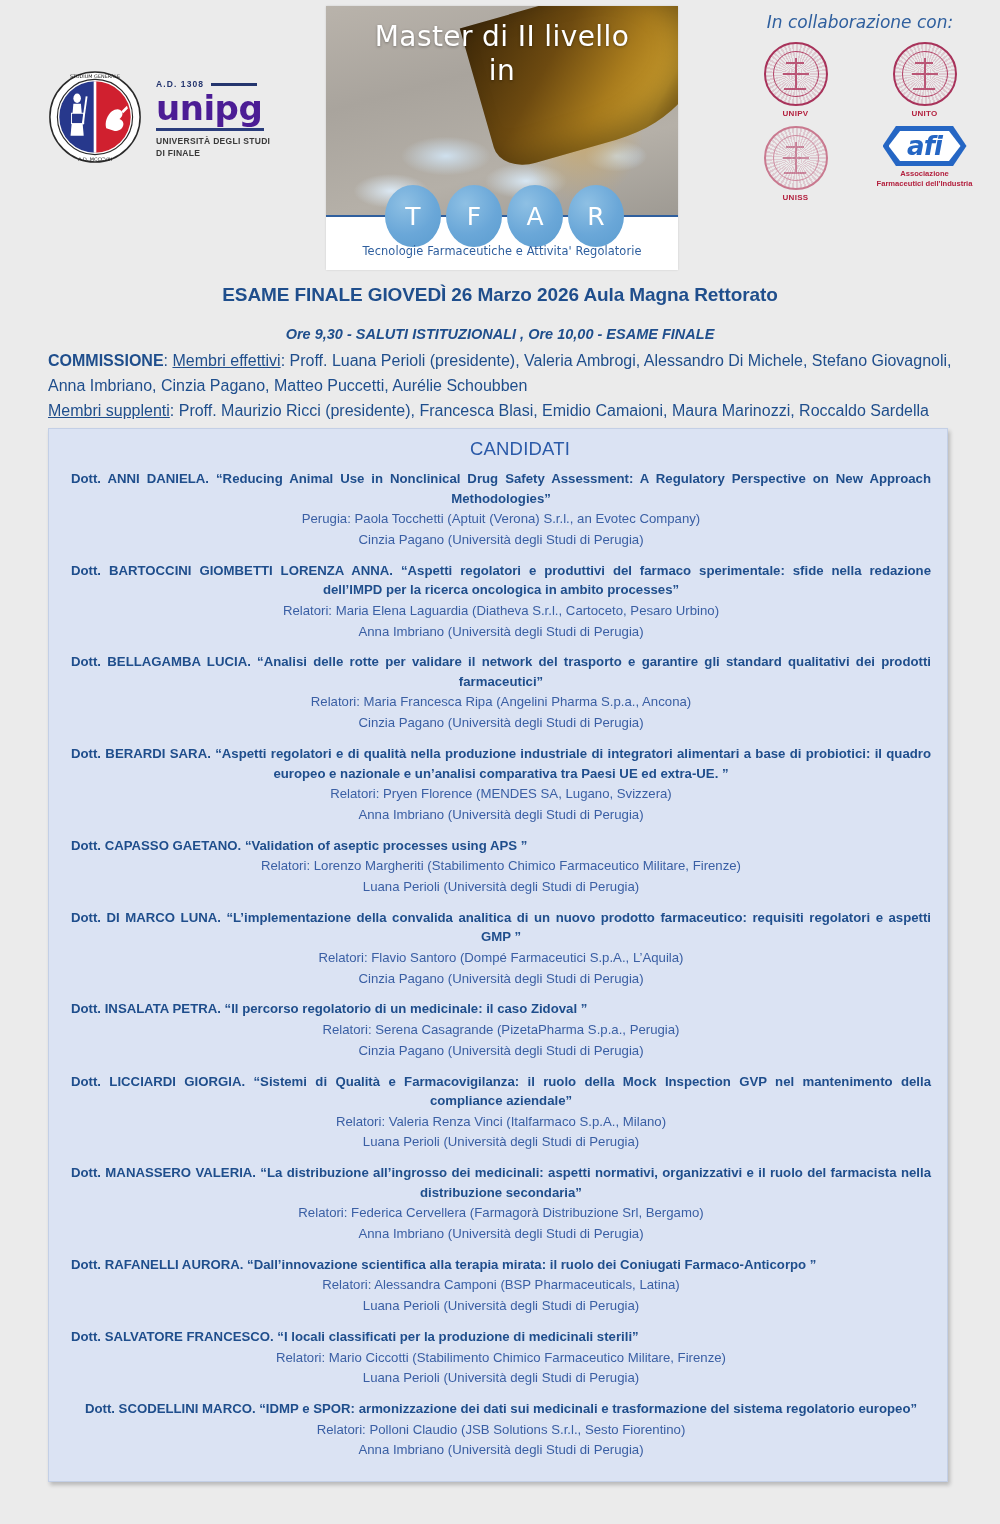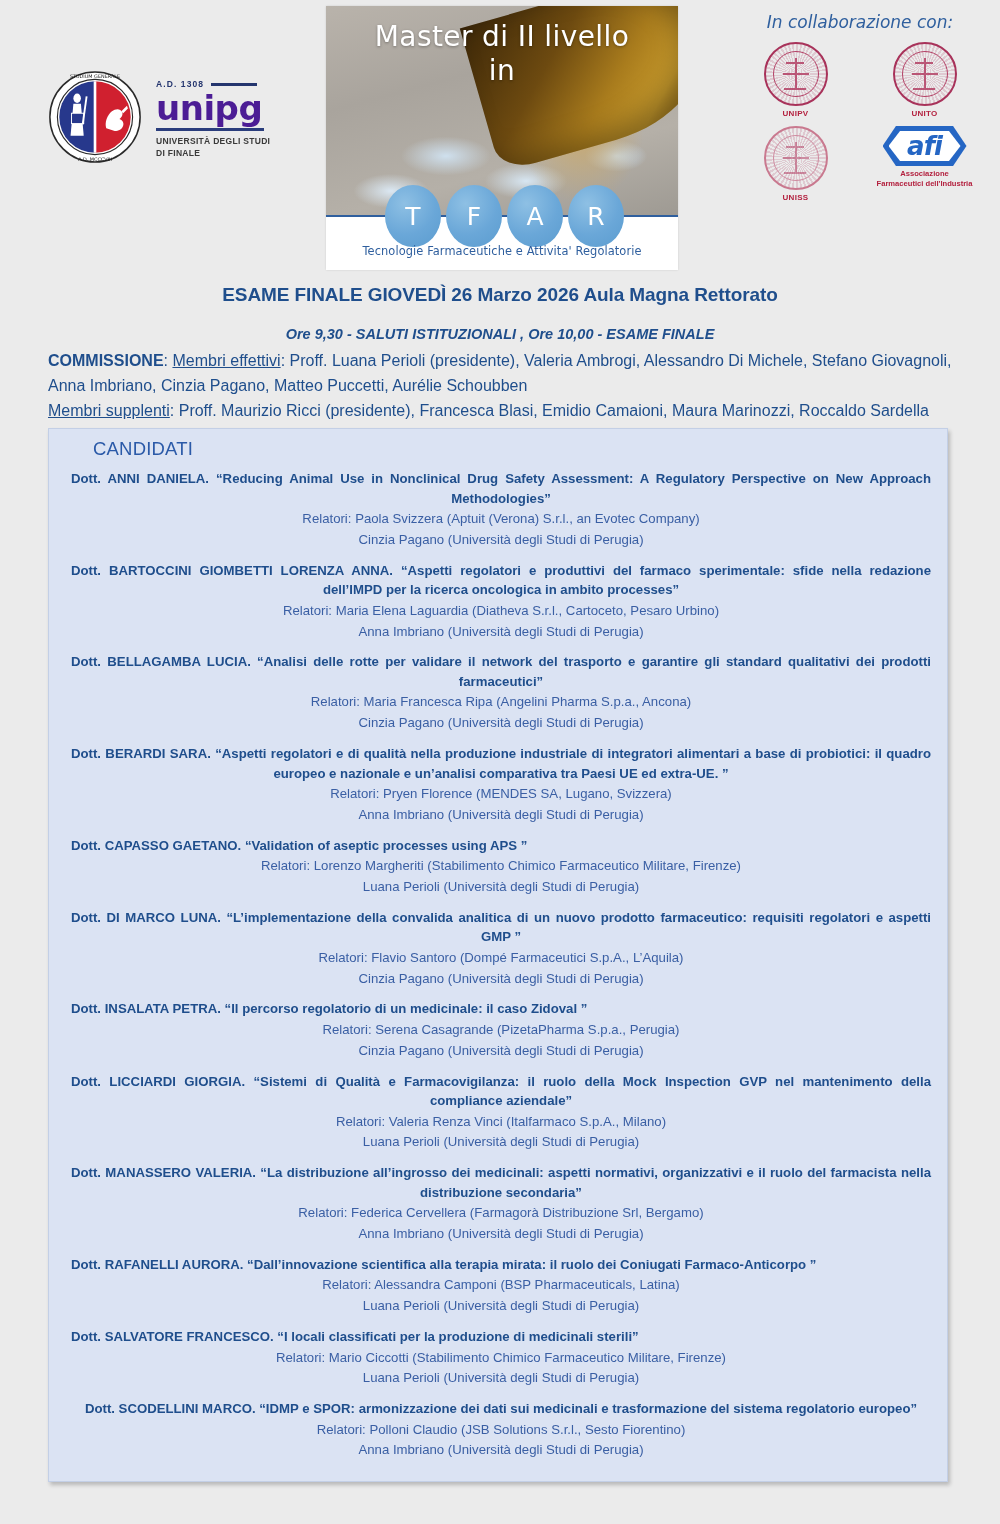--- a/index.html
+++ b/index.html
@@ -308,20 +308,21 @@
     top: 428px;
     width: 900px;
     height: 1054px;
     background: #dbe3f3;
     border: 1px solid #c3cfe6;
     box-sizing: border-box;
     box-shadow: 2px 3px 4px rgba(0,0,0,.22);
     overflow: hidden;
   }
   .panel-title {
+    text-align: center;
     font-size: 18.5px;
     color: #2b5aa8;
     padding-top: 9px;
     letter-spacing: .2px;
     margin-left: 44px;
   }
   .cand-list {
     padding: 9px 14px 0 20px;
   }
   .cand {
@@ -447,21 +448,21 @@
 <div class="commission">
   <span><b>COMMISSIONE</b>: <u>Membri effettivi</u>: <span>Proff. Luana Perioli (presidente), Valeria Ambrogi, Alessandro Di Michele, Stefano Giovagnoli, Anna Imbriano, Cinzia Pagano, Matteo Puccetti, Aurélie Schoubben</span></span><br>
   <span><u>Membri supplenti</u>: <span>Proff. Maurizio Ricci (presidente), Francesca Blasi, Emidio Camaioni, Maura Marinozzi, Roccaldo Sardella</span></span>
 </div>
 
 <div class="panel">
   <div class="panel-title">CANDIDATI</div>
   <div class="cand-list" id="cand-list">
       <div class="cand">
         <div class="cand-title">Dott. ANNI DANIELA. “Reducing Animal Use in Nonclinical Drug Safety Assessment: A Regulatory Perspective on New Approach Methodologies”</div>
-        <div class="cand-rel r1">Relatori: Paola Svizzera  (Aptuit (Verona) S.r.l., an Evotec Company)</div>
+        <div class="cand-rel r1">Perugia: Paola Tocchetti  (Aptuit (Verona) S.r.l., an Evotec Company)</div>
         <div class="cand-rel">Cinzia Pagano (Università degli Studi di Perugia)</div>
       </div>
       <div class="cand">
         <div class="cand-title">Dott. BARTOCCINI GIOMBETTI LORENZA ANNA. “Aspetti regolatori e produttivi del farmaco sperimentale: sfide nella redazione dell’IMPD per la ricerca oncologica in ambito processes”</div>
         <div class="cand-rel r1">Relatori: Maria Elena Laguardia  (Diatheva S.r.l., Cartoceto, Pesaro Urbino)</div>
         <div class="cand-rel">Anna Imbriano (Università degli Studi di Perugia)</div>
       </div>
       <div class="cand">
         <div class="cand-title">Dott. BELLAGAMBA LUCIA. “Analisi delle rotte per validare il network del trasporto e garantire gli standard qualitativi dei prodotti farmaceutici”</div>
         <div class="cand-rel r1">Relatori: Maria Francesca Ripa  (Angelini Pharma S.p.a., Ancona)</div>

